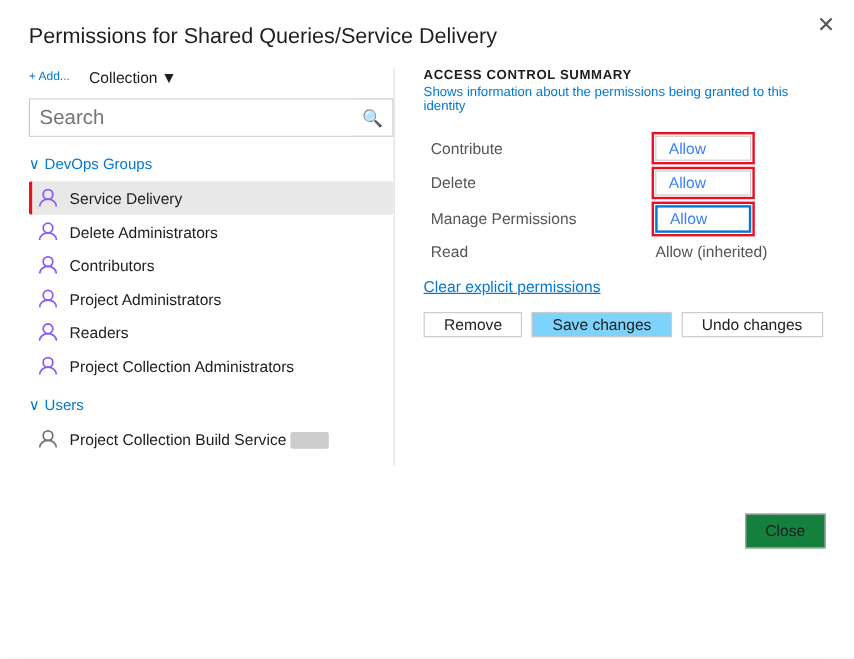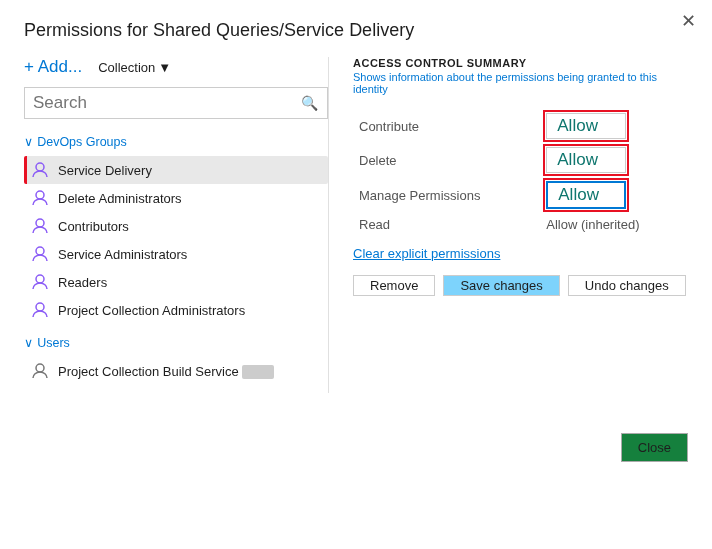--- a/index.html
+++ b/index.html
@@ -52,21 +52,21 @@
       display: flex;
       align-items: center;
       gap: 16px;
       margin-bottom: 10px;
     }
     .add-btn {
       background: none;
       border: none;
       color: #0078d4;
       cursor: pointer;
-      font-size: 17px;
+      font-size: 10px;
       display: flex;
       align-items: center;
       gap: 4px;
       padding: 0;
     }
     .inheritance-btn {
       background: none;
       border: none;
       color: #1e1e1e;
       cursor: pointer;
@@ -171,22 +171,22 @@
       padding-right: 10px;
     }
     .perm-value {
       font-size: 13px;
       color: #1e1e1e;
     }
     .allow-box {
       border: 1px solid #ccc;
       padding: 2px 10px;
       background: #fff;
-      font-size: 17px;
-      color: #0f766e;
+      font-size: 13px;
+      color: #3b82f6;
       display: inline-block;
       min-width: 80px;
     }
     .allow-box.highlighted {
       border: 2px solid #0078d4;
     }
     .allow-inherited {
       color: #555;
       font-size: 13px;
     }
@@ -301,21 +301,21 @@
           </span>
           <span>Contributors</span>
         </li>
         <li class="identity-item">
           <span class="identity-icon">
             <svg viewBox="0 0 18 18" fill="none" xmlns="http://www.w3.org/2000/svg">
               <circle cx="9" cy="6" r="4" stroke="#8b5cf6" stroke-width="1.5" fill="none"></circle>
               <path d="M2 16c0-3.314 3.134-6 7-6s7 2.686 7 6" stroke="#8b5cf6" stroke-width="1.5" fill="none"></path>
             </svg>
           </span>
-          <span>Service Administrators</span>
+          <span>Project Administrators</span>
         </li>
         <li class="identity-item">
           <span class="identity-icon">
             <svg viewBox="0 0 18 18" fill="none" xmlns="http://www.w3.org/2000/svg">
               <circle cx="9" cy="6" r="4" stroke="#8b5cf6" stroke-width="1.5" fill="none"></circle>
               <path d="M2 16c0-3.314 3.134-6 7-6s7 2.686 7 6" stroke="#8b5cf6" stroke-width="1.5" fill="none"></path>
             </svg>
           </span>
           <span>Readers</span>
         </li>

